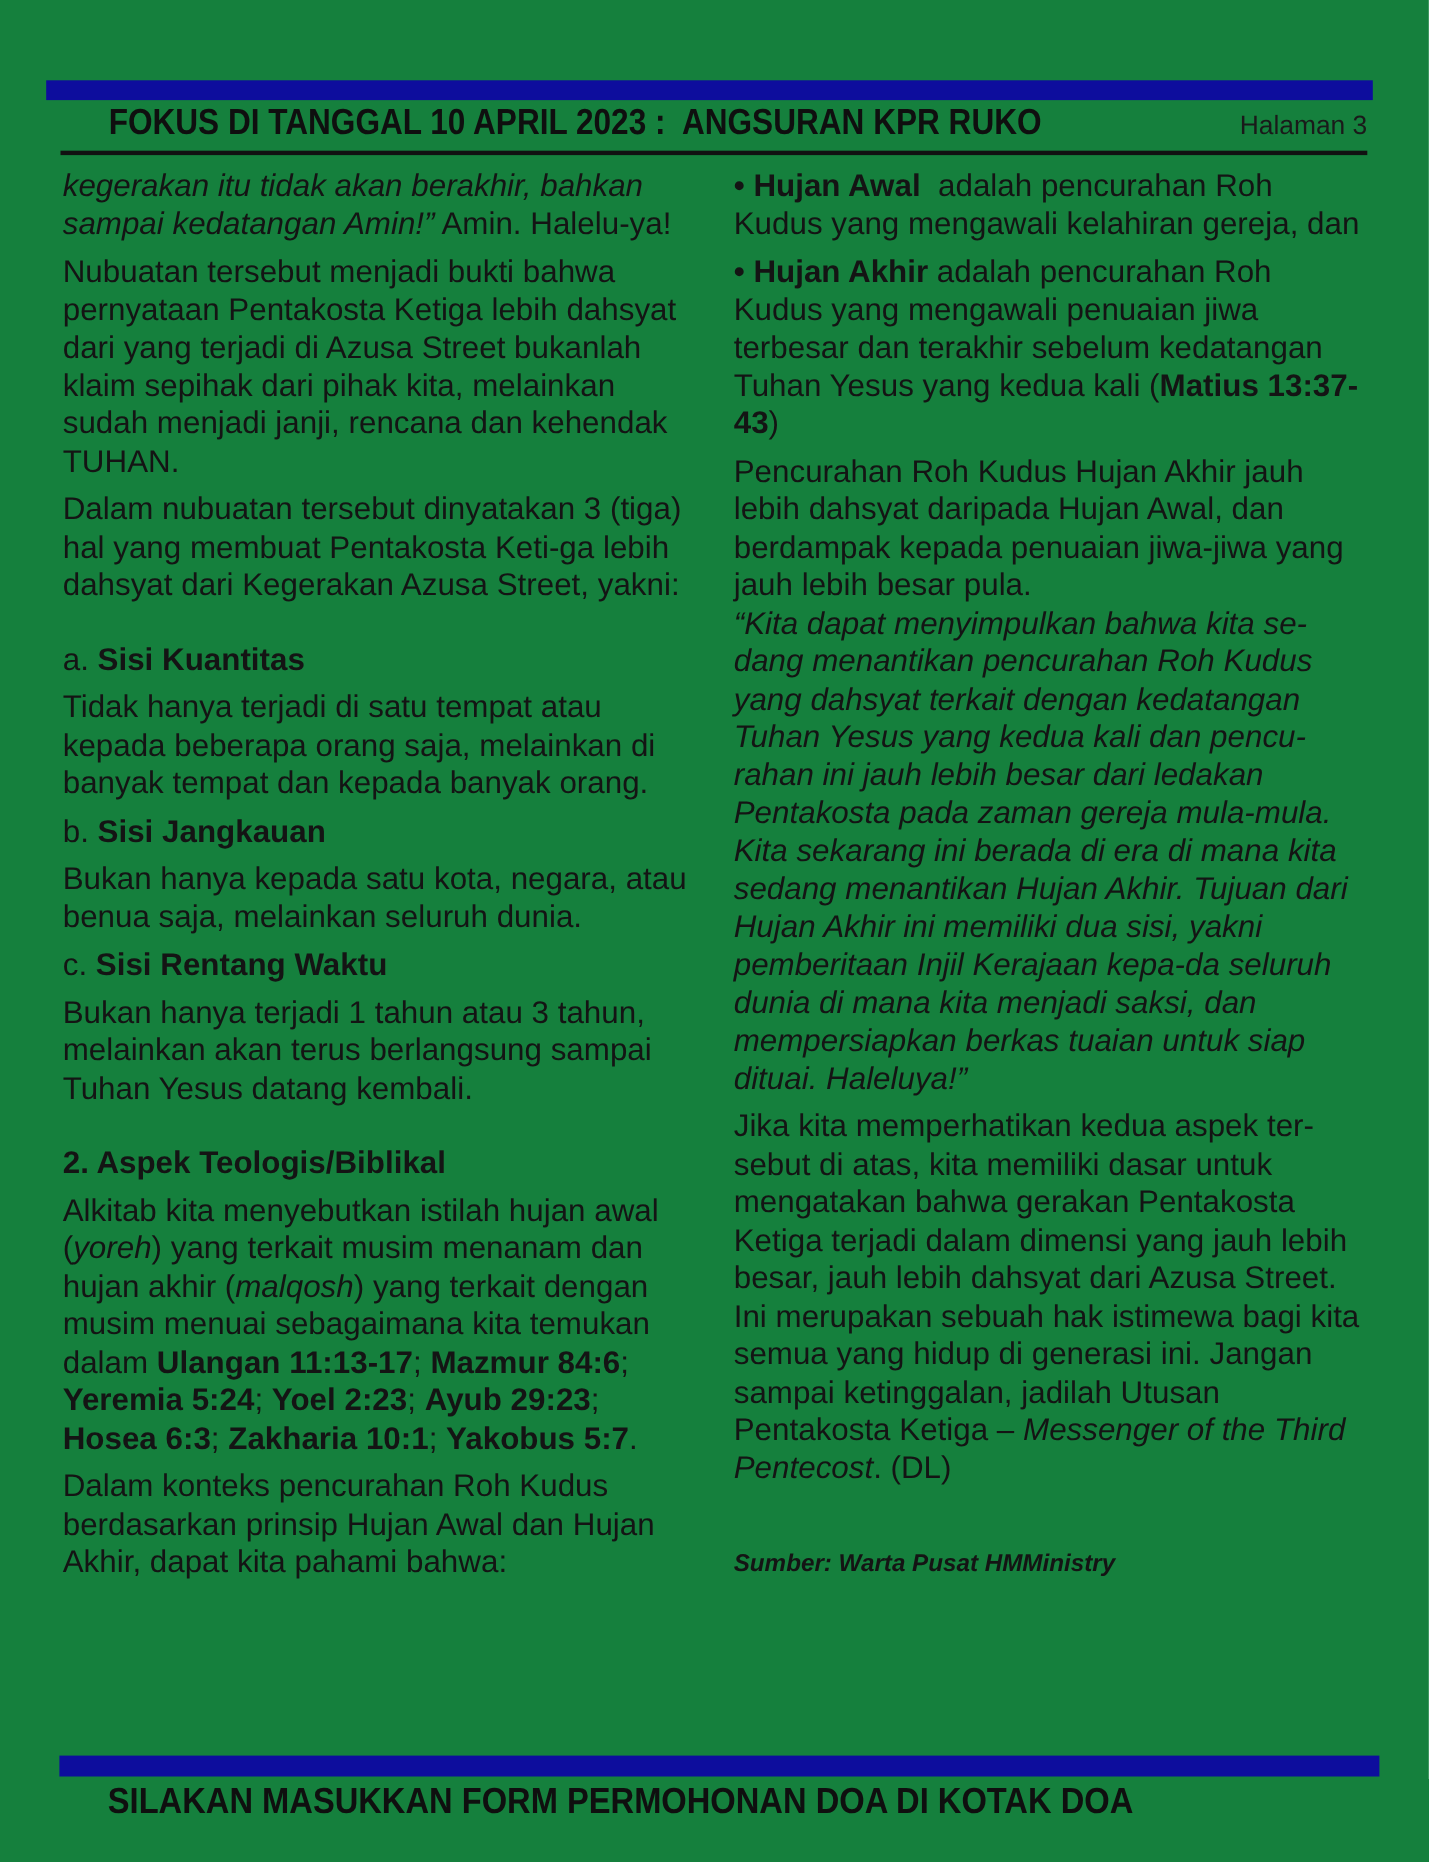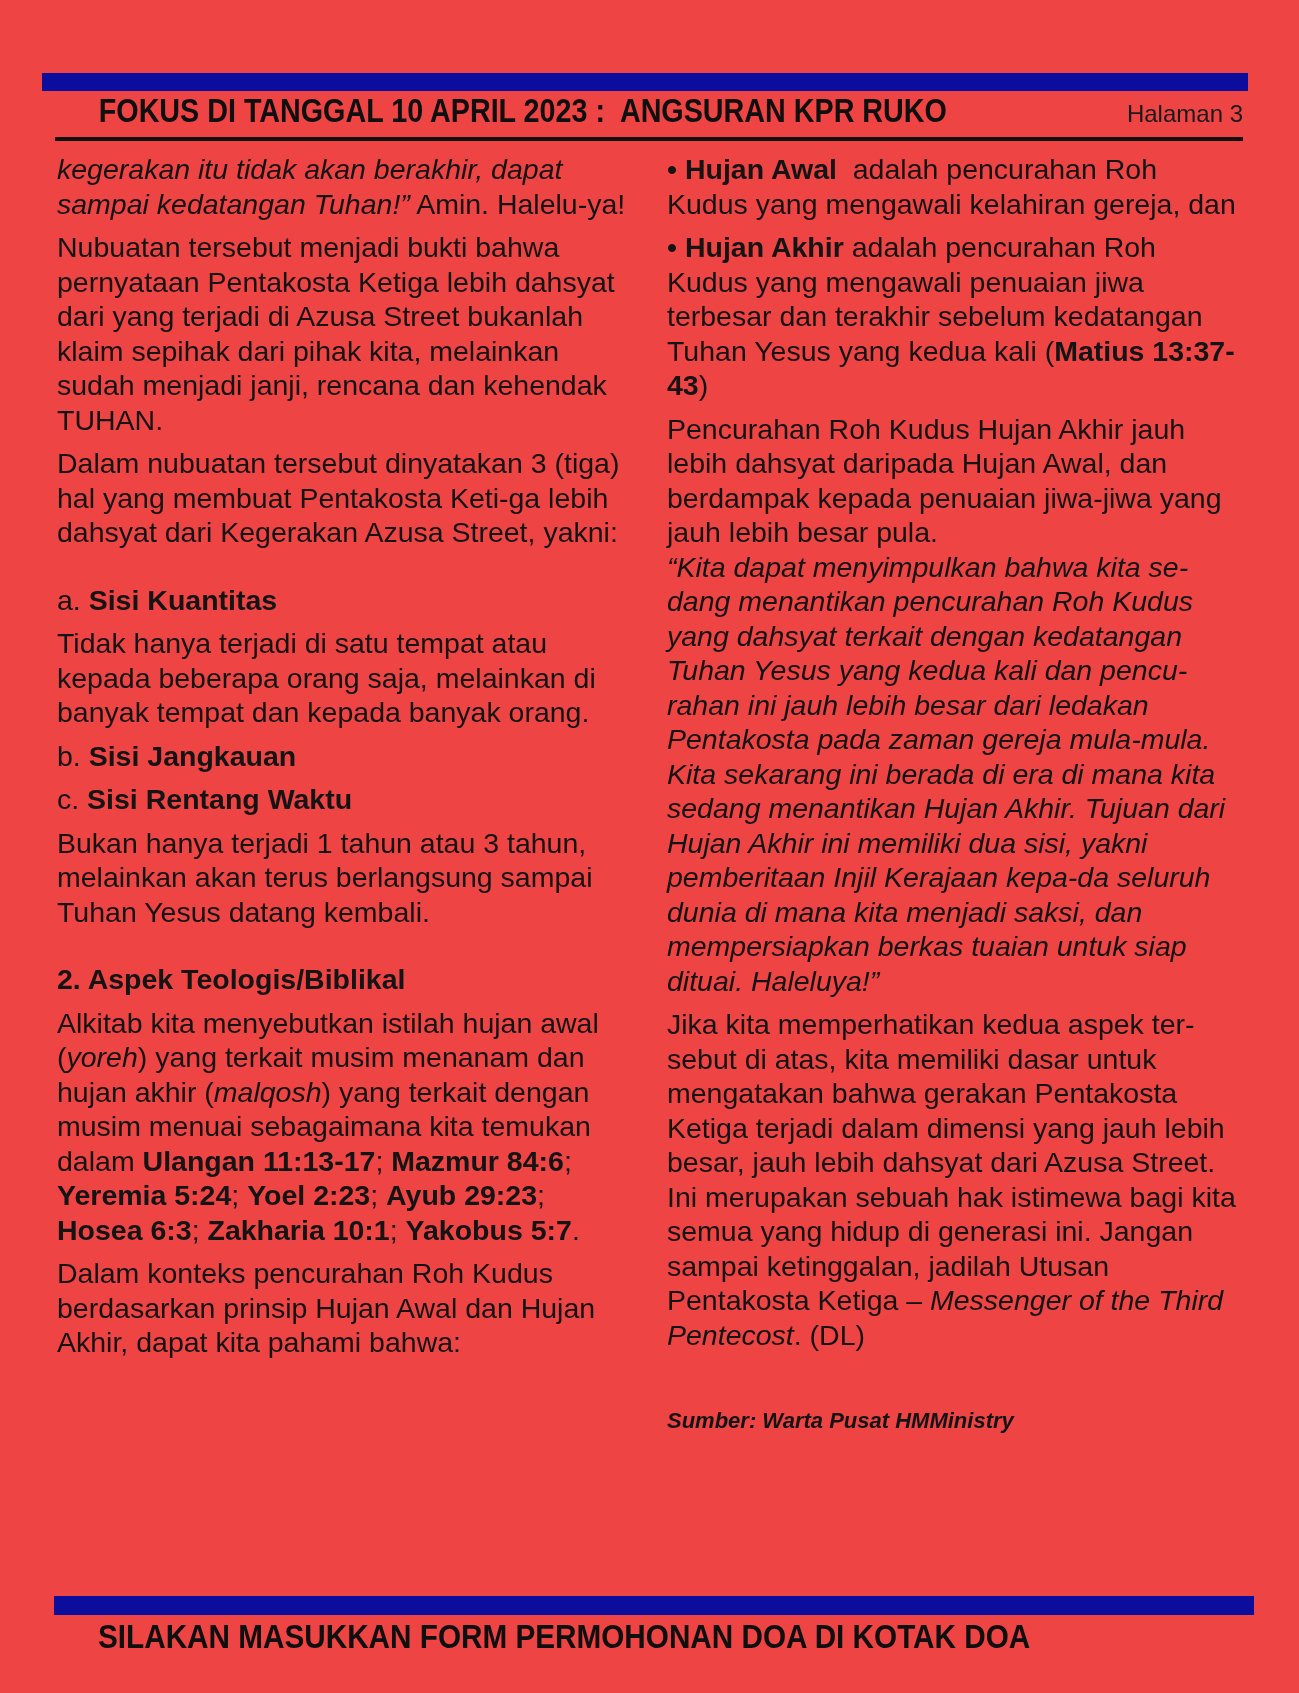--- a/index.html
+++ b/index.html
@@ -1,19 +1,19 @@
 <!DOCTYPE html>
 <html><head>
 <meta charset="utf-8">
 <style>
   html,body{margin:0;padding:0;background:#ffffff;}
   .page{
     position:relative;
     width:1299px;height:1693px;
-    background:#ef4444;
+    background:#15803d;
     font-family:"Liberation Sans","DejaVu Sans",sans-serif;
     color:#141414;
     overflow:hidden;
   }
   .top-bar{
     position:absolute;left:42px;top:73px;width:1206px;height:18px;
     background:#0d0d9d;
   }
   .header-row{
     position:absolute;left:57px;top:92px;width:1186px;height:46px;
@@ -67,26 +67,27 @@
 
   <div class="header-row">
     <span class="header-title">FOKUS DI TANGGAL 10 APRIL 2023 :  ANGSURAN KPR RUKO</span>
     <span class="page-num">Halaman 3</span>
   </div>
 
   <div class="header-rule"></div>
 
   <div class="columns">
     <div class="col" id="col-left">
-        <div class="para"><span class="seg-i">kegerakan itu tidak akan berakhir, dapat sampai kedatangan Tuhan!”</span><span> Amin. Halelu-ya!</span></div>
+        <div class="para"><span class="seg-i">kegerakan itu tidak akan berakhir, bahkan sampai kedatangan Amin!”</span><span> Amin. Halelu-ya!</span></div>
         <div class="para"><span>Nubuatan tersebut menjadi bukti bahwa pernyataan Pentakosta Ketiga lebih dahsyat dari yang terjadi di Azusa Street bukanlah klaim sepihak dari pihak kita, melainkan sudah menjadi janji, rencana dan kehendak TUHAN.</span></div>
         <div class="para"><span>Dalam nubuatan tersebut dinyatakan 3 (tiga) hal yang membuat Pentakosta Keti-ga lebih dahsyat dari Kegerakan Azusa Street, yakni:</span></div>
         <div class="para section-gap"><span>a. </span><span class="seg-b">Sisi Kuantitas</span></div>
         <div class="para"><span>Tidak hanya terjadi di satu tempat atau kepada beberapa orang saja, melainkan di banyak tempat dan kepada banyak orang.</span></div>
         <div class="para"><span>b. </span><span class="seg-b">Sisi Jangkauan</span></div>
+        <div class="para"><span>Bukan hanya kepada satu kota, negara, atau benua saja, melainkan seluruh dunia.</span></div>
         <div class="para"><span>c. </span><span class="seg-b">Sisi Rentang Waktu</span></div>
         <div class="para"><span>Bukan hanya terjadi 1 tahun atau 3 tahun, melainkan akan terus berlangsung sampai Tuhan Yesus datang kembali.</span></div>
         <div class="para section-gap"><span class="seg-b">2. Aspek Teologis/Biblikal</span></div>
         <div class="para"><span>Alkitab kita menyebutkan istilah hujan awal (</span><span class="seg-i">yoreh</span><span>) yang terkait musim menanam dan hujan akhir (</span><span class="seg-i">malqosh</span><span>) yang terkait dengan musim menuai sebagaimana kita temukan dalam </span><span class="seg-b">Ulangan 11:13-17</span><span>; </span><span class="seg-b">Mazmur 84:6</span><span>; </span><span class="seg-b">Yeremia 5:24</span><span>; </span><span class="seg-b">Yoel 2:23</span><span>; </span><span class="seg-b">Ayub 29:23</span><span>; </span><span class="seg-b">Hosea 6:3</span><span>; </span><span class="seg-b">Zakharia 10:1</span><span>; </span><span class="seg-b">Yakobus 5:7</span><span>.</span></div>
         <div class="para"><span>Dalam konteks pencurahan Roh Kudus berdasarkan prinsip Hujan Awal dan Hujan Akhir, dapat kita pahami bahwa:</span></div>
       </div>
     <div class="col" id="col-right">
         <div class="para"><span class="seg-b">• Hujan Awal</span><span>&nbsp; adalah pencurahan Roh Kudus yang mengawali kelahiran gereja, dan</span></div>
         <div class="para"><span class="seg-b">• Hujan Akhir</span><span> adalah pencurahan Roh Kudus yang mengawali penuaian jiwa terbesar dan terakhir sebelum kedatangan Tuhan Yesus yang kedua kali (</span><span class="seg-b">Matius 13:37-43</span><span>)</span></div>
         <div class="para"><span>Pencurahan Roh Kudus Hujan Akhir jauh lebih dahsyat daripada Hujan Awal, dan berdampak kepada penuaian jiwa-jiwa yang jauh lebih besar pula.</span></div>

